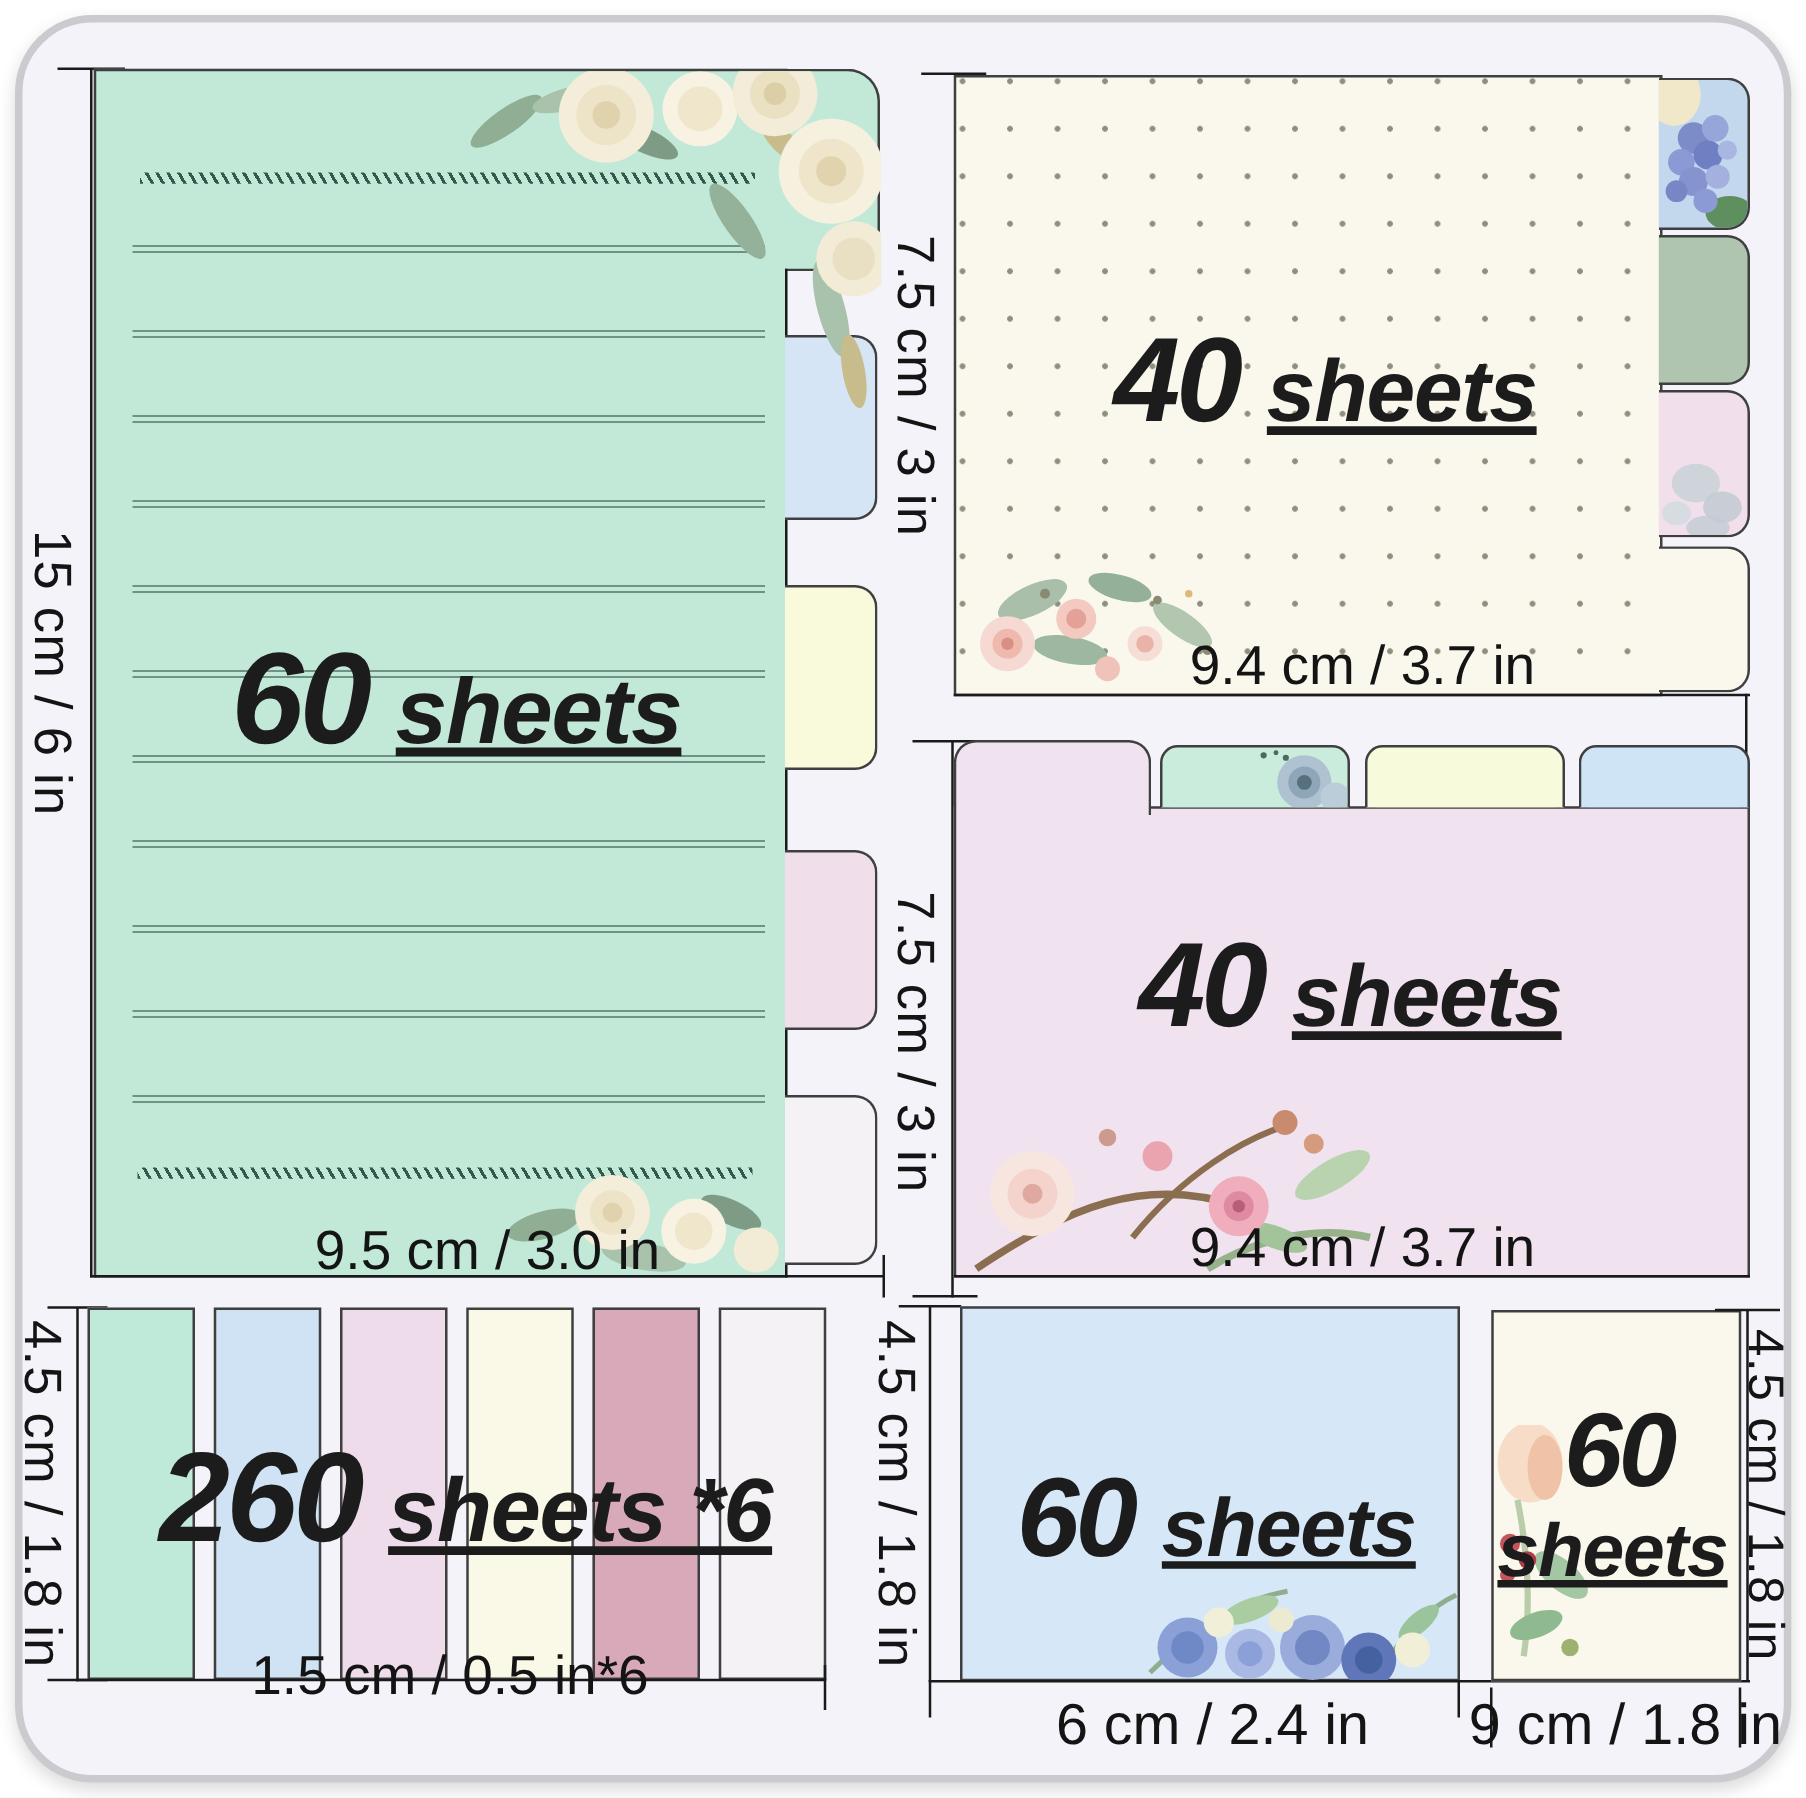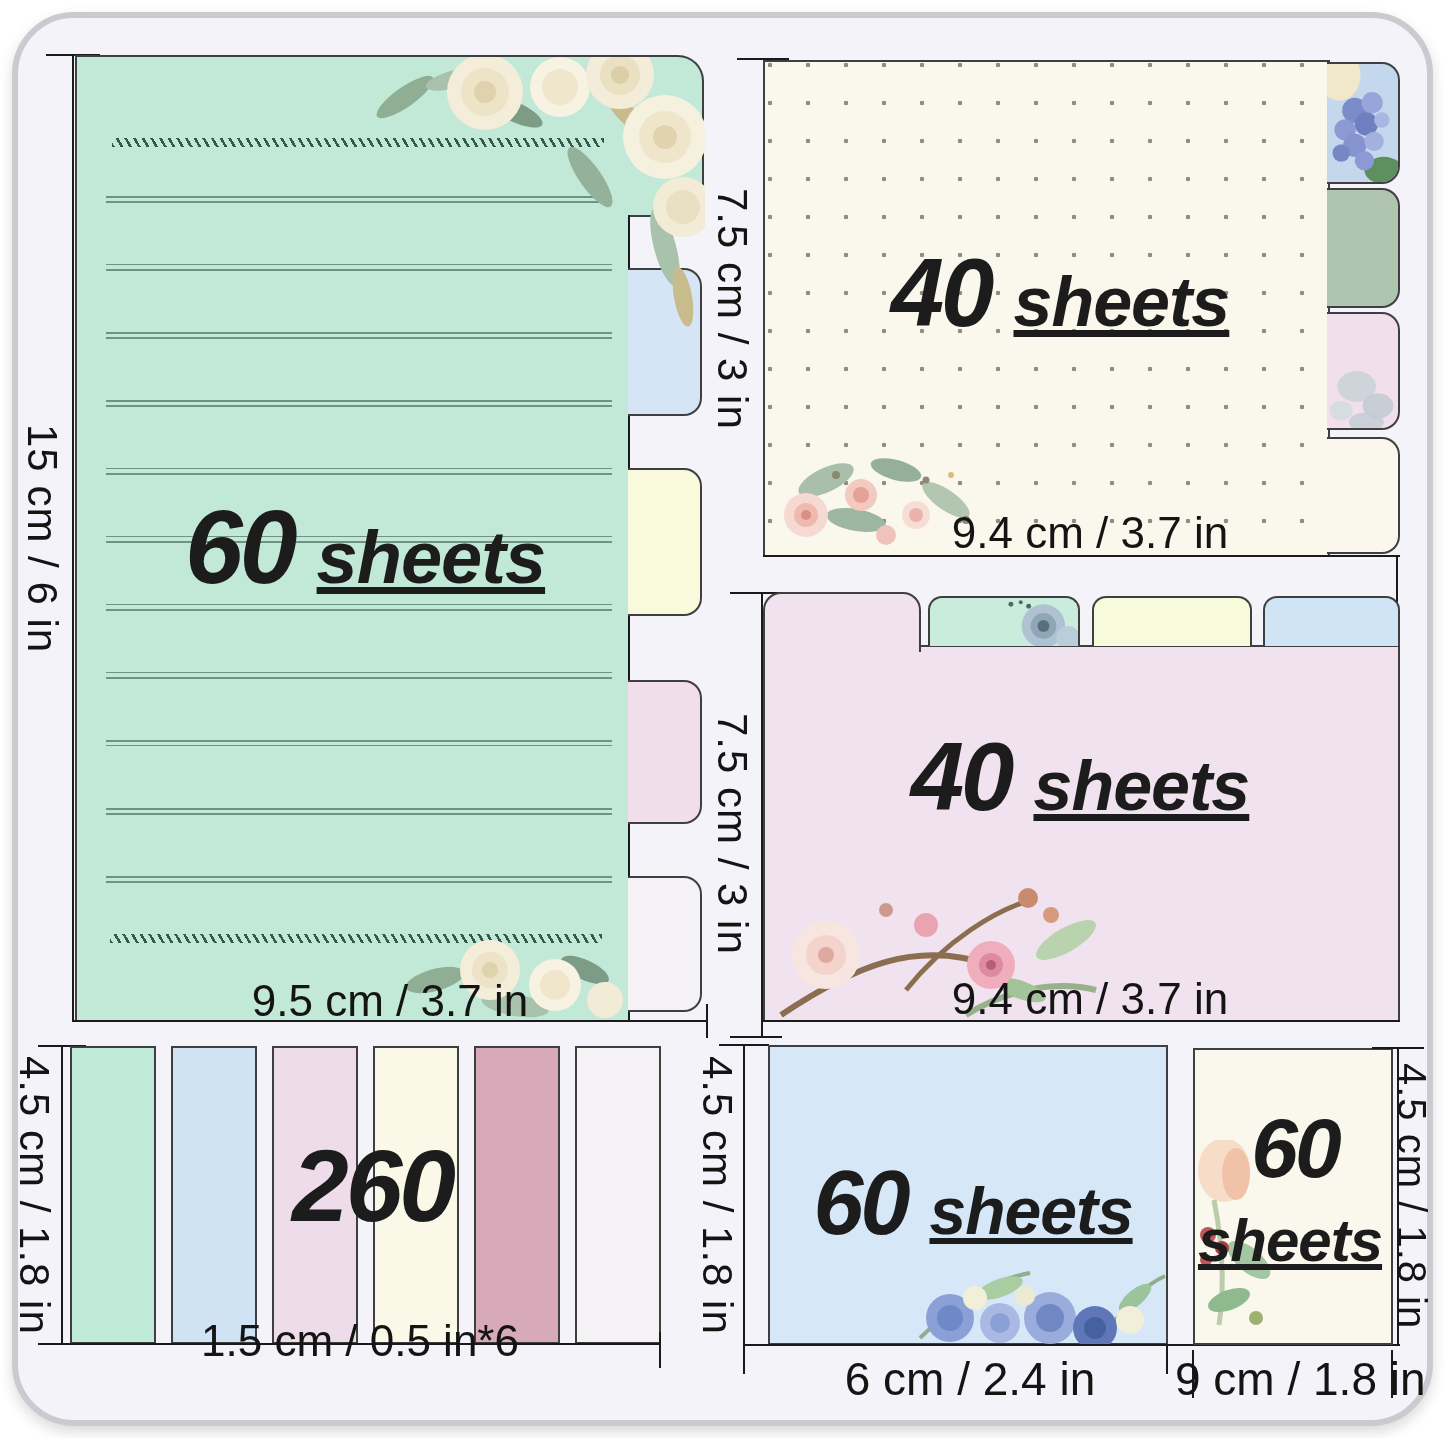--- a/index.html
+++ b/index.html
@@ -9,21 +9,21 @@
   .card{left:12px;top:12px;width:1421px;height:1414px;background:#F3F3F9;
         border:6px solid #CBCBCF;border-radius:62px;box-shadow:0 6px 14px rgba(0,0,0,.15);}
   .bordered{border:2px solid #3F3F3F;}
   .no-br{border-right:none;}
   .dim{background:#1A1A1A;}
   .vlabel{writing-mode:vertical-rl;text-align:center;font-size:42px;color:#141414;
           letter-spacing:1px;white-space:nowrap;}
   .blabel{font-size:44px;color:#141414;text-align:center;white-space:nowrap;}
   .sheets{display:flex;align-items:baseline;justify-content:center;font-style:italic;
           font-weight:bold;color:#1C1C1C;white-space:nowrap;}
-  .sheets .count{letter-spacing:-3px;}
+  .sheets .count{letter-spacing:-3px;margin-top:12px;}
   .sheets .unit{margin-left:22px;letter-spacing:-1px;text-decoration:underline;}
   .tab-r{border:2px solid #3F3F3F;border-left:none;border-radius:0 18px 18px 0;overflow:hidden;}
   .tab-t{border:2px solid #3F3F3F;border-bottom:none;border-radius:14px 14px 0 0;overflow:hidden;}
   .dots{background-image:radial-gradient(circle,#8F8F80 2px,rgba(0,0,0,0) 2.6px);
         background-size:38px 38px;background-position:24px 22px;}
   .ruled{background-image:repeating-linear-gradient(to bottom,
          rgba(45,75,65,.55) 0 1.5px,transparent 1.5px 5px,
          rgba(45,75,65,.55) 5px 6.5px,transparent 6.5px 68px);}
   .hatch{background-image:repeating-linear-gradient(60deg,#33584C 0 2.5px,transparent 2.5px 7.5px);}
   svg{display:block;width:100%;height:100%;}
@@ -88,21 +88,21 @@
   </svg>
 </div>
 
 <div class="abs sheets" style="left:130px;top:488px;width:470px;">
   <span class="count" style="font-size:104px;">60</span>
   <span class="unit" style="font-size:74px;">sheets</span>
 </div>
 
 <div class="abs dim" style="left:72px;top:1020px;width:636px;height:2px;"></div>
 <div class="abs dim" style="left:706px;top:1004px;width:2px;height:34px;"></div>
-<div class="abs blabel" style="left:140px;top:976px;width:500px;">9.5 cm / 3.7 in</div>
+<div class="abs blabel" style="left:140px;top:976px;width:500px;">9.5 cm / 3.0 in</div>
 
 <div class="abs dim" style="left:737px;top:58px;width:52px;height:2px;"></div>
 <div class="abs vlabel" style="left:706px;top:60px;width:50px;height:497px;">7.5 cm / 3 in</div>
 
 <div class="abs bordered dots" style="left: 763px; top: 60px; width: 567px; height: 497px; background-color: rgb(250, 248, 236);"></div>
 
 <div class="abs tab-r" style="left: 1327px; top: 62px; width: 73px; height: 122px; background-color: rgb(195, 216, 236);">
   <svg viewBox="0 0 72 122">
     <ellipse cx="12" cy="12" rx="22" ry="26" fill="#F1E7C9"></ellipse>
     <ellipse cx="58" cy="110" rx="20" ry="14" fill="#5E8F5E"></ellipse>
@@ -214,20 +214,21 @@
 
 <div class="abs bordered" style="left: 70px; top: 1046px; width: 86px; height: 298px; background-color: rgb(191, 233, 216);"></div>
 <div class="abs bordered" style="left: 171px; top: 1046px; width: 86px; height: 298px; background-color: rgb(207, 227, 245);"></div>
 <div class="abs bordered" style="left: 272px; top: 1046px; width: 86px; height: 298px; background-color: rgb(239, 220, 234);"></div>
 <div class="abs bordered" style="left: 373px; top: 1046px; width: 86px; height: 298px; background-color: rgb(250, 249, 232);"></div>
 <div class="abs bordered" style="left: 474px; top: 1046px; width: 86px; height: 298px; background-color: rgb(216, 169, 185);"></div>
 <div class="abs bordered" style="left: 575px; top: 1046px; width: 86px; height: 298px; background-color: rgb(244, 242, 244);"></div>
 
 <div class="abs sheets" style="left:85px;top:1128px;width:575px;">
   <span class="count" style="font-size:102px;">260</span>
+  <span class="unit" style="font-size:72px;">sheets *6</span>
 </div>
 
 <div class="abs dim" style="left:61px;top:1343px;width:600px;height:2px;"></div>
 <div class="abs dim" style="left:659px;top:1332px;width:2px;height:36px;"></div>
 <div class="abs blabel" style="left:120px;top:1316px;width:480px;">1.5 cm / 0.5 in*6</div>
 
 <div class="abs dim" style="left:743px;top:1045px;width:2px;height:300px;"></div>
 <div class="abs dim" style="left:719px;top:1044px;width:50px;height:2px;"></div>
 <div class="abs vlabel" style="left:691px;top:1045px;width:50px;height:300px;">4.5 cm / 1.8 in</div>
 

